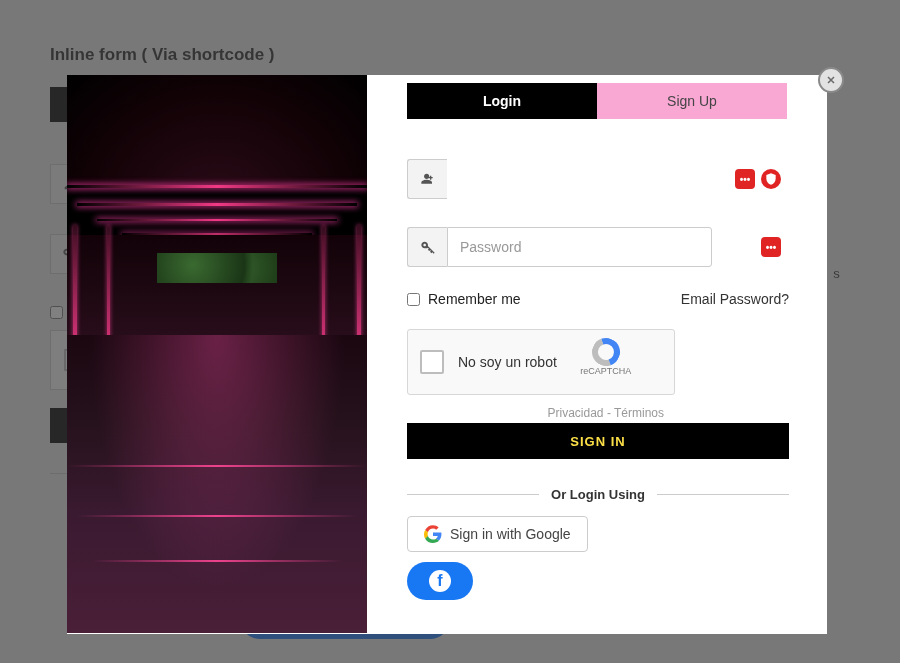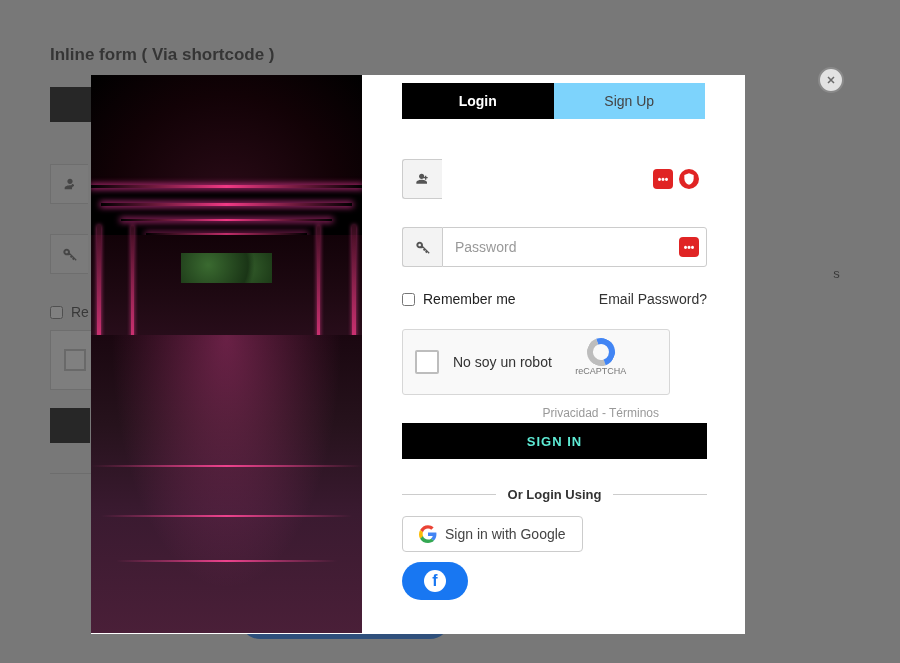--- a/index.html
+++ b/index.html
@@ -88,23 +88,23 @@
       position: absolute;
       inset: 0;
       background: rgba(60,60,60,0.65);
       z-index: 5;
     }
 
     
     .modal {
       position: absolute;
       z-index: 10;
-      left: 91px;
+      left: 67px;
       top: 75px;
-      width: 654px;
+      width: 760px;
       height: 559px;
       background: #fff;
       display: flex;
     }
     .modal-image {
       width: 300px;
       height: 558px;
       position: relative;
       overflow: hidden;
       background: #000;
@@ -169,21 +169,21 @@
       justify-content: center;
       font-size: 14px;
       cursor: pointer;
     }
     .tab.active {
       background: #000;
       color: #fff;
       font-weight: 600;
     }
     .tab.inactive {
-      background: #7dd3fc;
+      background: #f9a8d4;
       color: #444;
     }
     .form-area {
       padding: 40px 38px 0 40px;
     }
     .input-row {
       display: flex;
       margin-bottom: 28px;
     }
     .input-icon {
@@ -282,21 +282,21 @@
       border-top-color:#4285f4;border-right-color:#4285f4;border-bottom-color:#bdbdbd;border-left-color:#bdbdbd;
       border-radius:50%; transform:rotate(25deg);
     }
     .rc-logo .t1{font-size:9px;color:#777;margin-top:0;}
     .rc-logo .t2{font-size:12px;color:#999;margin-top:30px;}
 
     .signin-btn {
       width: 100%;
       height: 36px;
       background: #000;
-      color: #5eead4;
+      color: #fde047;
       border: none;
       font-size: 13px;
       letter-spacing: 1px;
       font-weight: 700;
       cursor: pointer;
     }
 
     .or-row {
       display: flex;
       align-items: center;

